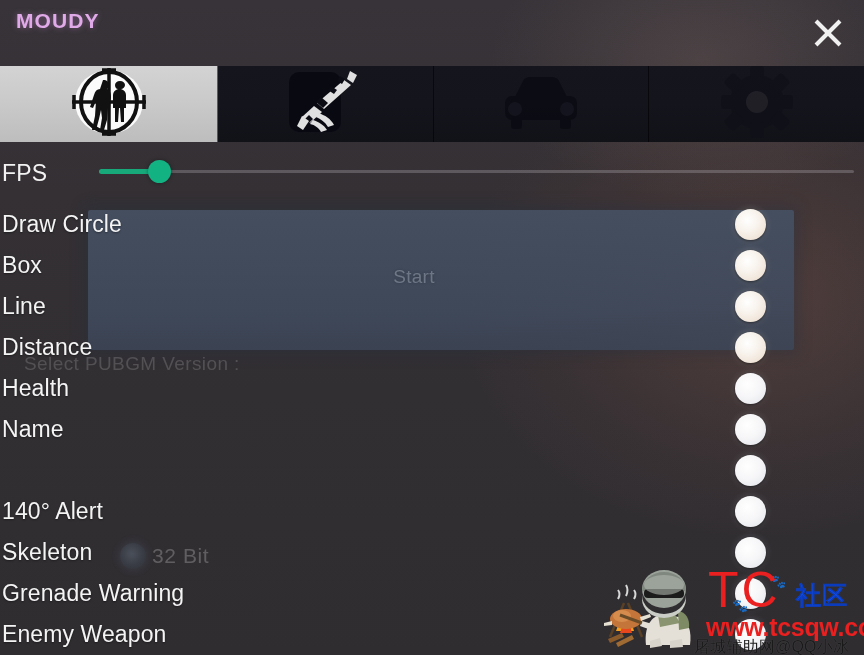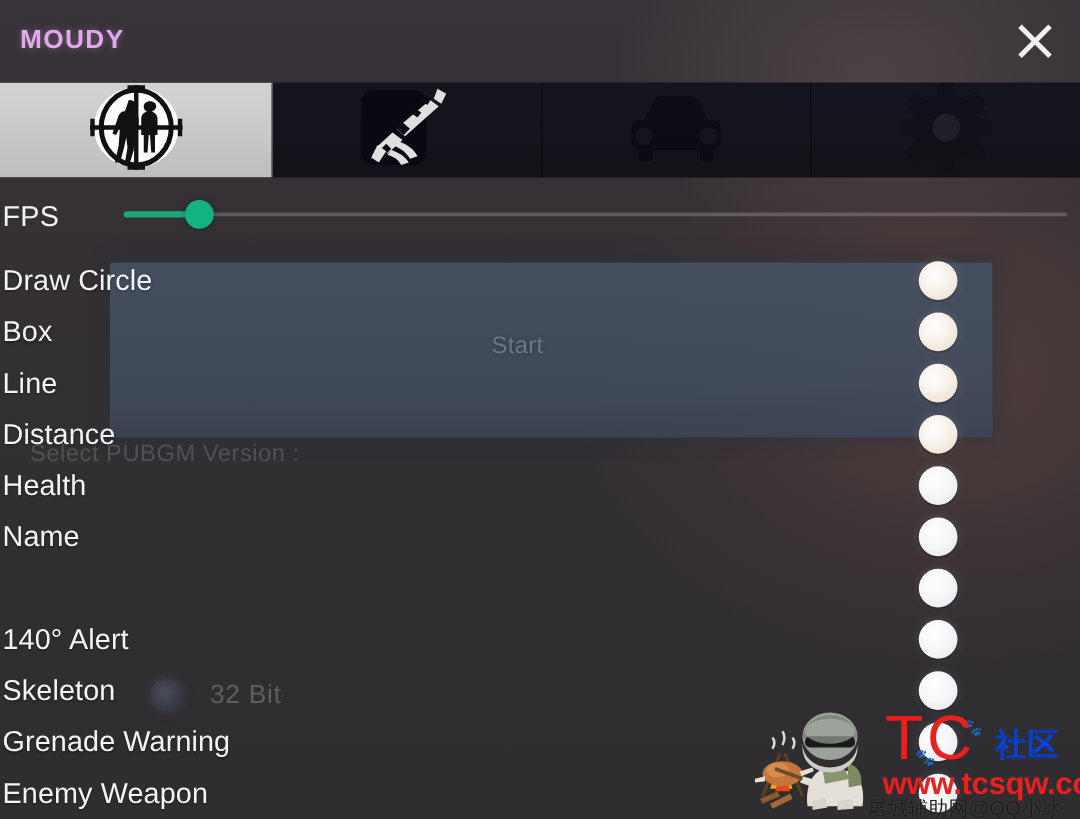--- a/index.html
+++ b/index.html
@@ -69,21 +69,21 @@
     font-size: 19px;
     letter-spacing: 0.4px;
     white-space: nowrap;
   }
   .ghost-bit-row {
     position: absolute;
     left: 120px;
     top: 543px;
     display: flex;
     align-items: center;
-    gap: 22px;
+    gap: 6px;
   }
   .ghost-radio {
     width: 26px; height: 26px;
     border-radius: 50%;
     background: radial-gradient(circle at 45% 42%, rgba(118,140,160,0.36) 0%, rgba(80,100,122,0.26) 55%, rgba(60,75,94,0.12) 100%);
     box-shadow: 0 0 7px 2px rgba(90,112,136,0.18);
   }
   .ghost-bit-label {
     color: rgba(176,174,176,0.38);
     font-size: 21px;
@@ -94,21 +94,21 @@
   .titlebar {
     position: absolute;
     left: 0; top: 0;
     width: 864px;
     height: 66px;
     z-index: 6;
   }
   .brand {
     position: absolute;
     left: 16px;
-    top: 20px;
+    top: 9px;
     font-size: 21px;
     font-weight: bold;
     letter-spacing: 1.1px;
     color: #e0a9e8;
     text-shadow: 0 0 6px rgba(214,140,226,0.45);
   }
   .close-btn {
     position: absolute;
     right: 12px;
     top: 9px;

